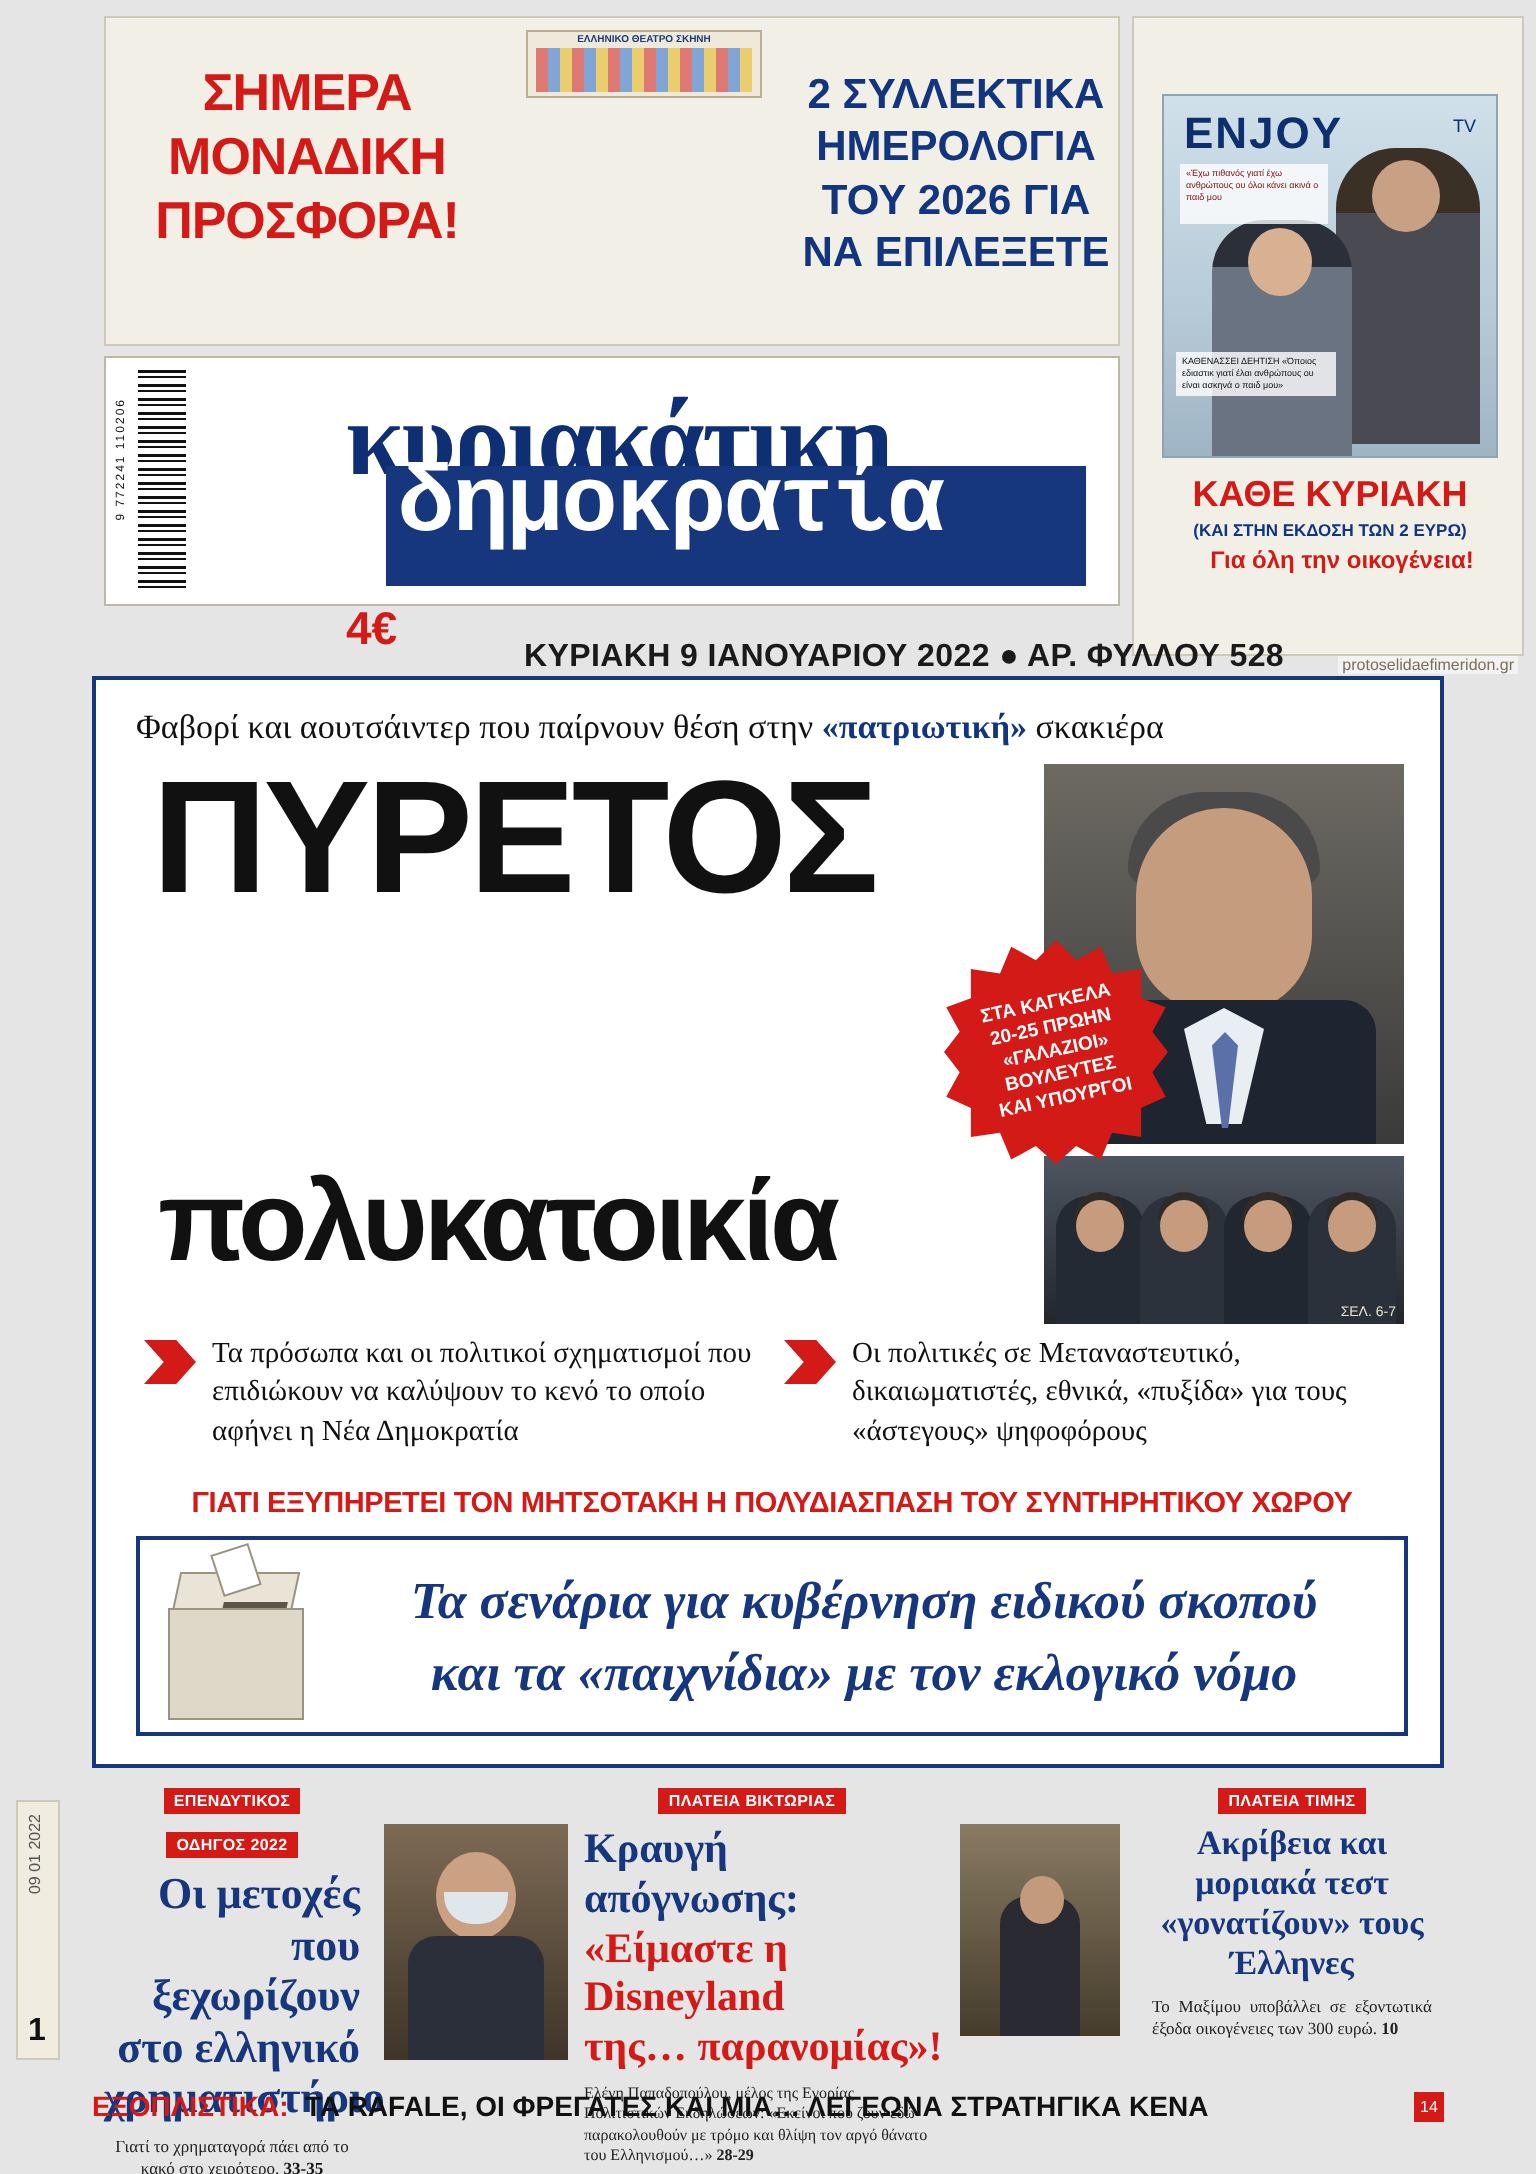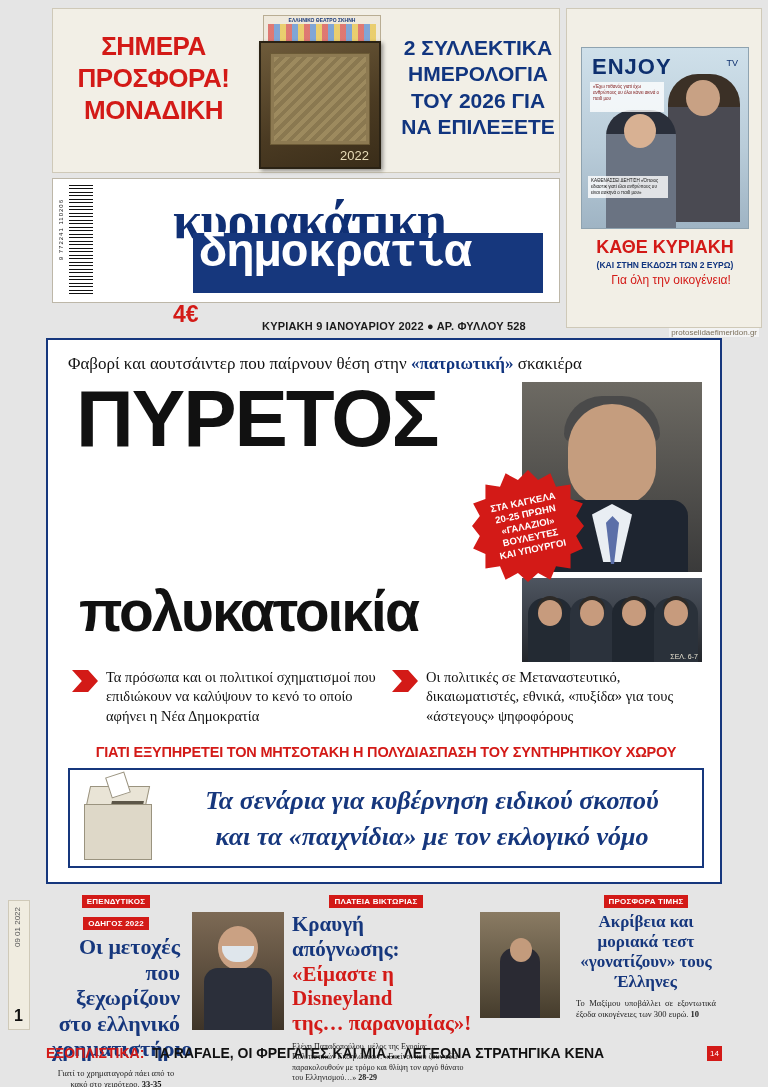--- a/index.html
+++ b/index.html
@@ -149,21 +149,21 @@
   .mag-foot .mf1 {
     color: #d31a17; font-family: "Liberation Sans", sans-serif;
     font-weight: bold; font-size: 18px;
   }
   .mag-foot .mf2 {
     color: #11357f; font-family: "Liberation Sans", sans-serif;
     font-weight: bold; font-size: 8.5px; margin-top: 2px;
   }
   .mag-foot .mf3 {
     color: #d31a17; font-family: "Liberation Sans", sans-serif;
-    font-weight: normal; font-size: 12px; margin-top: 3px; padding-left: 12px;
+    font-weight: bold; font-size: 12px; margin-top: 3px; padding-left: 12px;
   }
 
   
   .masthead {
     position: absolute; left: 52px; top: 178px; width: 508px; height: 125px;
     border: 1px solid #bdb7a8;
     background: #fff;
   }
   .barcode {
     position: absolute; left: 4px; top: 4px; width: 42px; height: 116px;
@@ -193,21 +193,21 @@
     font-size: 47px; color: #fff; letter-spacing: -1px;
   }
   .price {
     position: absolute; left: 120px; top: 122px;
     font-family: "Liberation Sans", sans-serif; font-weight: bold;
     font-size: 23px; color: #d31a17;
   }
   .dateline {
     position: absolute; left: 262px; top: 320px;
     font-family: "Liberation Sans", sans-serif; font-weight: bold;
-    font-size: 11px; color: #1a1a1a; letter-spacing: .2px;
+    font-size: 16px; color: #1a1a1a; letter-spacing: .2px;
   }
 
   
   .main-frame {
     position: absolute; left: 46px; top: 338px; width: 676px; height: 546px;
     border: 2px solid #16377d;
     background: #fff;
   }
   .kicker {
     position: absolute; left: 20px; top: 14px; width: 640px;
@@ -425,34 +425,28 @@
   }
 </style>
 </head>
 <body>
 
 <div class="page">
 
   <div class="top-strip">
     <div class="promo-left">
       <div>ΣΗΜΕΡΑ</div>
+      <div>ΜΟΝΑΔΙΚΗ</div>
       <div>ΠΡΟΣΦΟΡΑ!</div>
-      <div>ΜΟΝΑΔΙΚΗ</div>
     </div>
 
     <div class="promo-book">
       <div class="book-top">
         <div class="bt-title">ΕΛΛΗΝΙΚΟ ΘΕΑΤΡΟ ΣΚΗΝΗ</div>
         <div class="bt-fig"></div>
-      </div>
-      <div class="book-cover">
-        <div class="bc-inner">
-          <div class="bc-art"></div>
-        </div>
-        <div class="bc-year">2022</div>
       </div>
     </div>
 
     <div class="promo-right">
       <div>2 ΣΥΛΛΕΚΤΙΚΑ</div>
       <div>ΗΜΕΡΟΛΟΓΙΑ</div>
       <div>ΤΟΥ 2026 ΓΙΑ</div>
       <div>ΝΑ ΕΠΙΛΕΞΕΤΕ</div>
     </div>
   </div>
@@ -600,21 +594,21 @@
         </div>
         <div class="c2-photo2">
           <div class="p2-fig"></div>
           <div class="p2-h"></div>
         </div>
       </div>
     </div>
 
     <div class="col col-3">
       <div class="tag-line">
-        <span class="tag">ΠΡΟΣΦΟΡΑ ΤΙΜΗΣ</span>
+        <span class="tag">ΠΛΑΤΕΙΑ ΤΙΜΗΣ</span>
       </div>
       <div class="c3-head">Ακρίβεια και μοριακά τεστ «γονατίζουν» τους Έλληνες</div>
       <div class="c3-body">
         <span>Το Μαξίμου υποβάλλει σε εξοντωτικά έξοδα οικογένειες των 300 ευρώ.</span>
         <b>10</b>
       </div>
     </div>
   </div>
 
   <div class="footer-bar">

